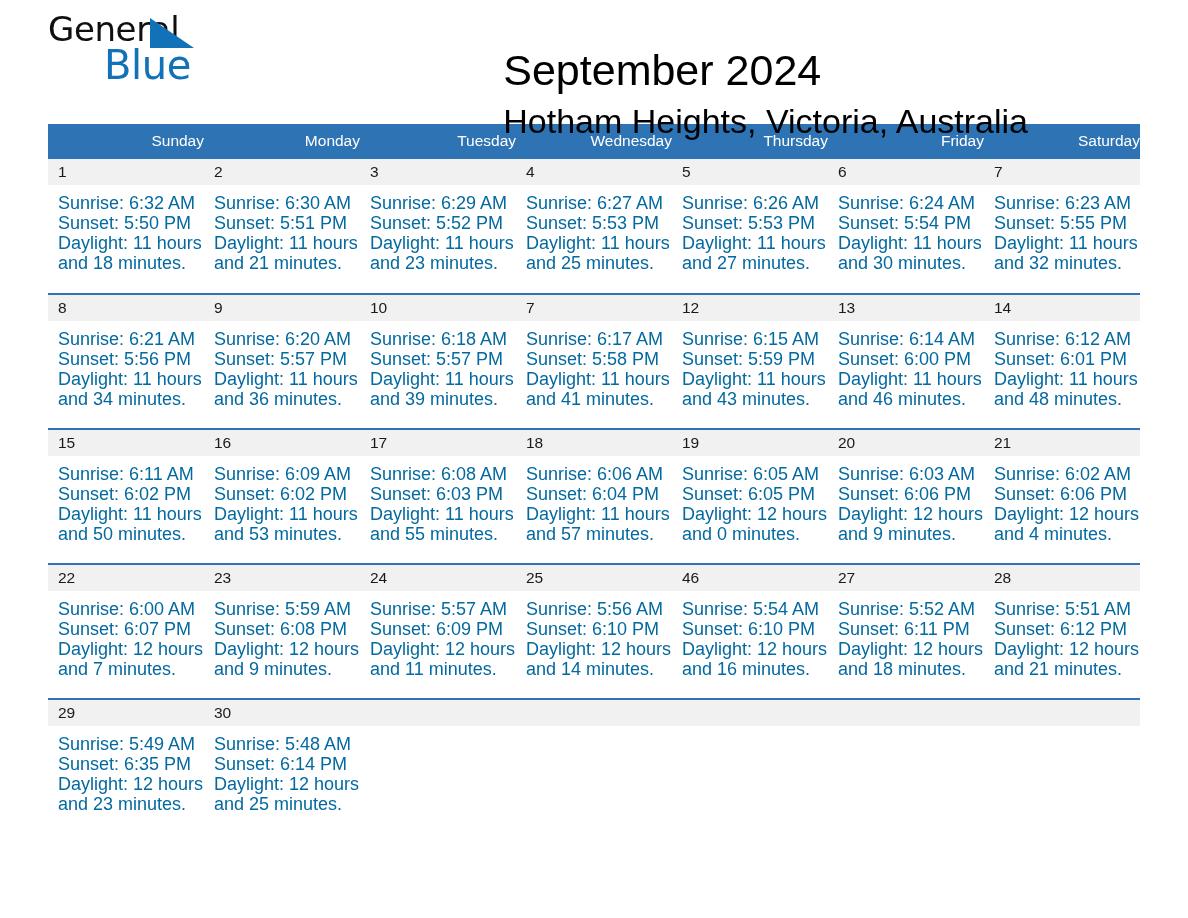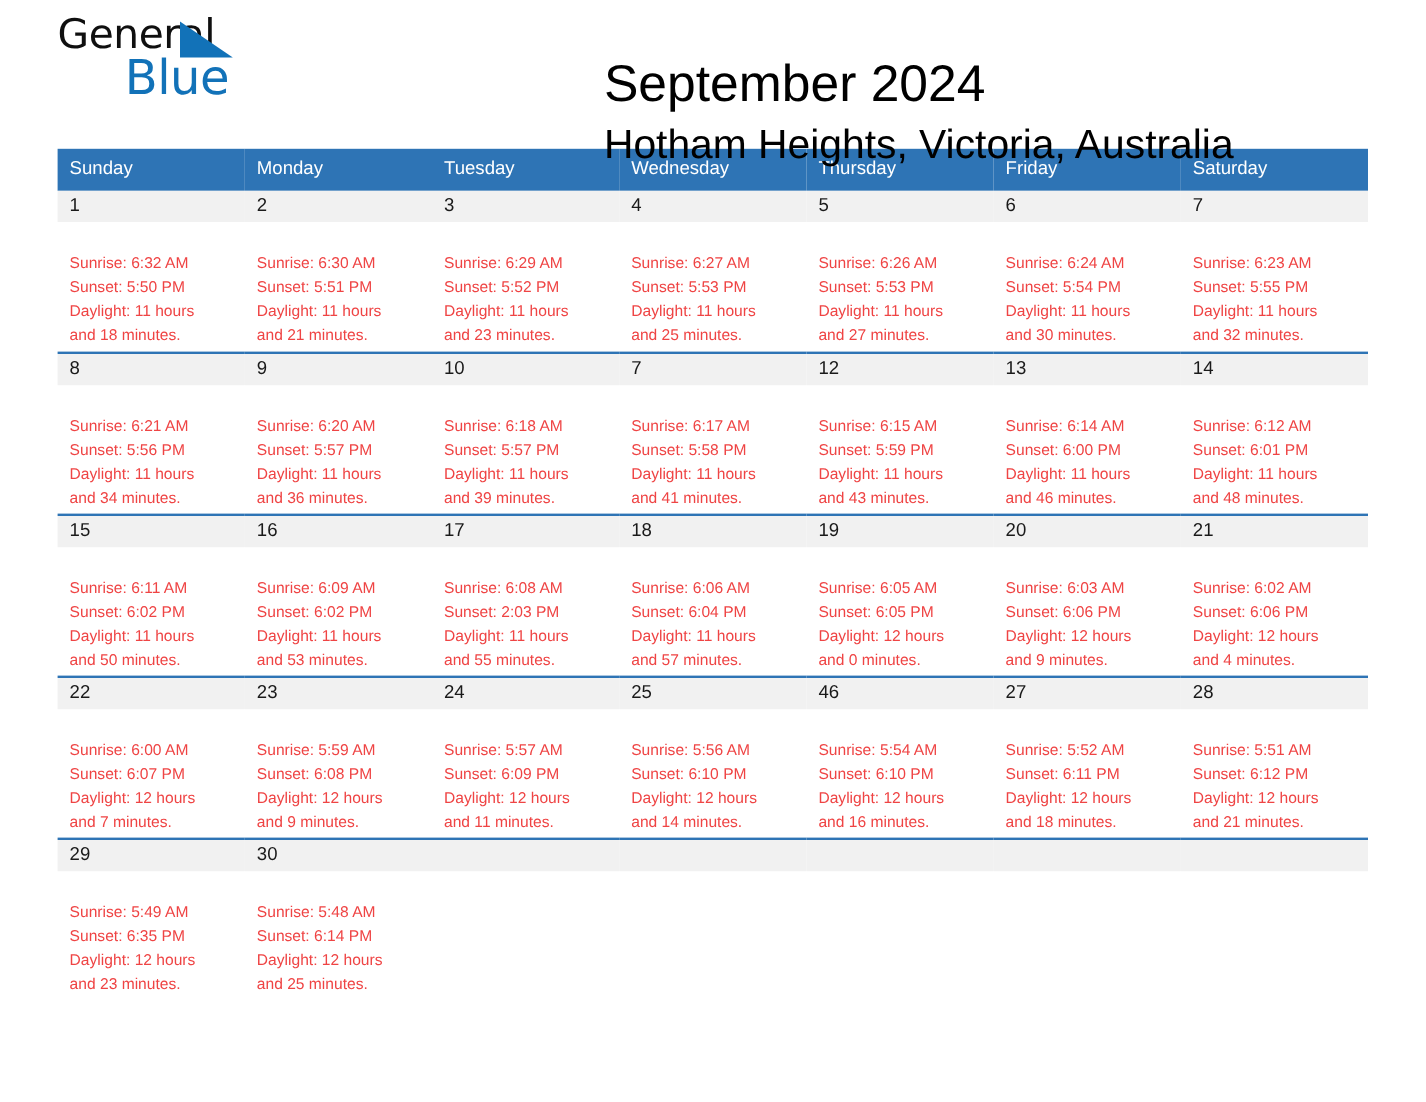--- a/index.html
+++ b/index.html
@@ -99,21 +99,21 @@
     table-layout: fixed;
     margin-top: 14px;
   }
   .calendar col { width: 156px; }
 
   thead th {
     background: #2e74b5;
     color: #ffffff;
     font-size: 15.5px;
     font-weight: 400;
-    text-align: left;
+    text-align: right;
     padding: 8px 0 9px 10px;
     height: 32px;
     vertical-align: middle;
     border: none;
   }
 
   tbody tr.week > td {
     vertical-align: top;
     padding: 0;
     border: none;
@@ -128,24 +128,24 @@
     background: #f1f1f1;
     height: 26px;
     line-height: 26px;
     padding-left: 10px;
     font-size: 15.5px;
     color: #1a1a1a;
   }
   .daynum.empty { color: transparent; }
 
   .details {
-    padding: 24px 10px 0 10px;
-    font-size: 13px;
+    padding: 8px 10px 0 10px;
+    font-size: 18px;
     line-height: 20px;
-    color: #ef4444;
+    color: #0369a1;
   }
   .details div { white-space: nowrap; }
 </style>
 </head>
 <body>
 
 <div class="page">
 
   <div class="masthead">
 
@@ -330,21 +330,21 @@
               <div>Sunrise: 6:09 AM</div>
               <div>Sunset: 6:02 PM</div>
               <div>Daylight: 11 hours</div>
               <div>and 53 minutes.</div>
             </div>
           </td>
           <td>
             <div class="daynum">17</div>
             <div class="details">
               <div>Sunrise: 6:08 AM</div>
-              <div>Sunset: 2:03 PM</div>
+              <div>Sunset: 6:03 PM</div>
               <div>Daylight: 11 hours</div>
               <div>and 55 minutes.</div>
             </div>
           </td>
           <td>
             <div class="daynum">18</div>
             <div class="details">
               <div>Sunrise: 6:06 AM</div>
               <div>Sunset: 6:04 PM</div>
               <div>Daylight: 11 hours</div>

